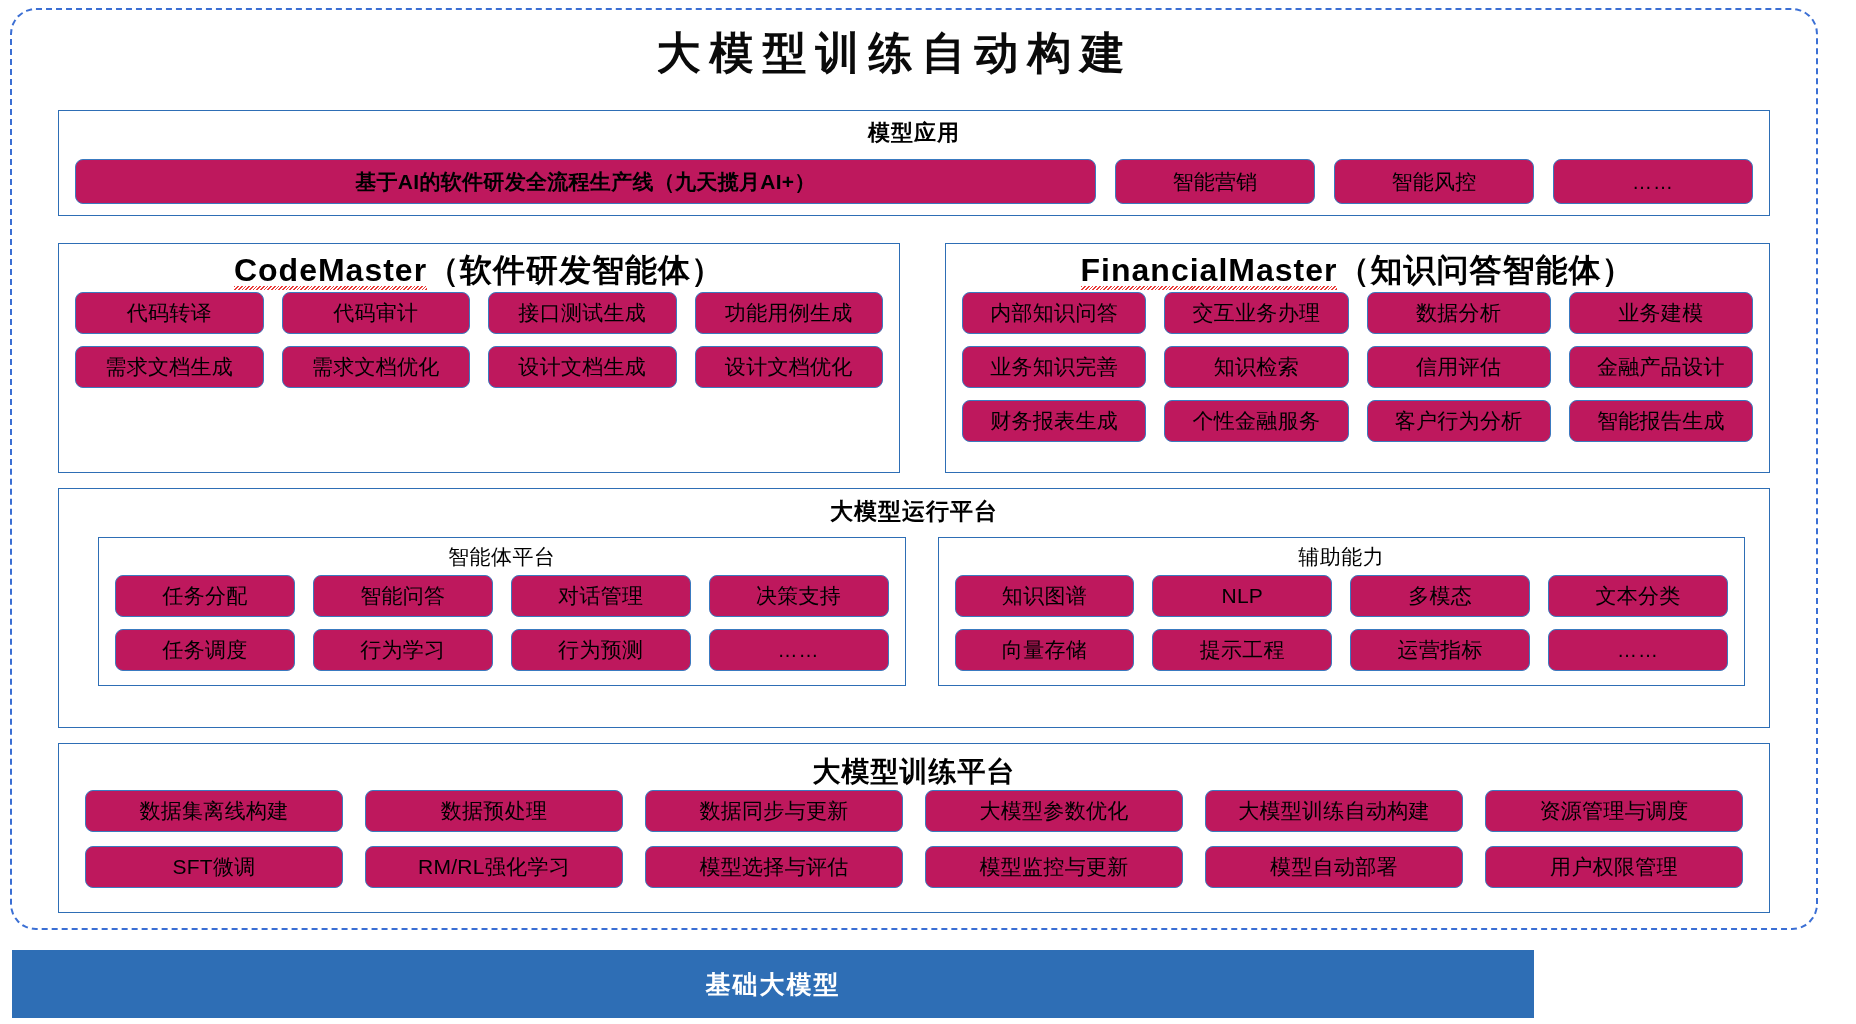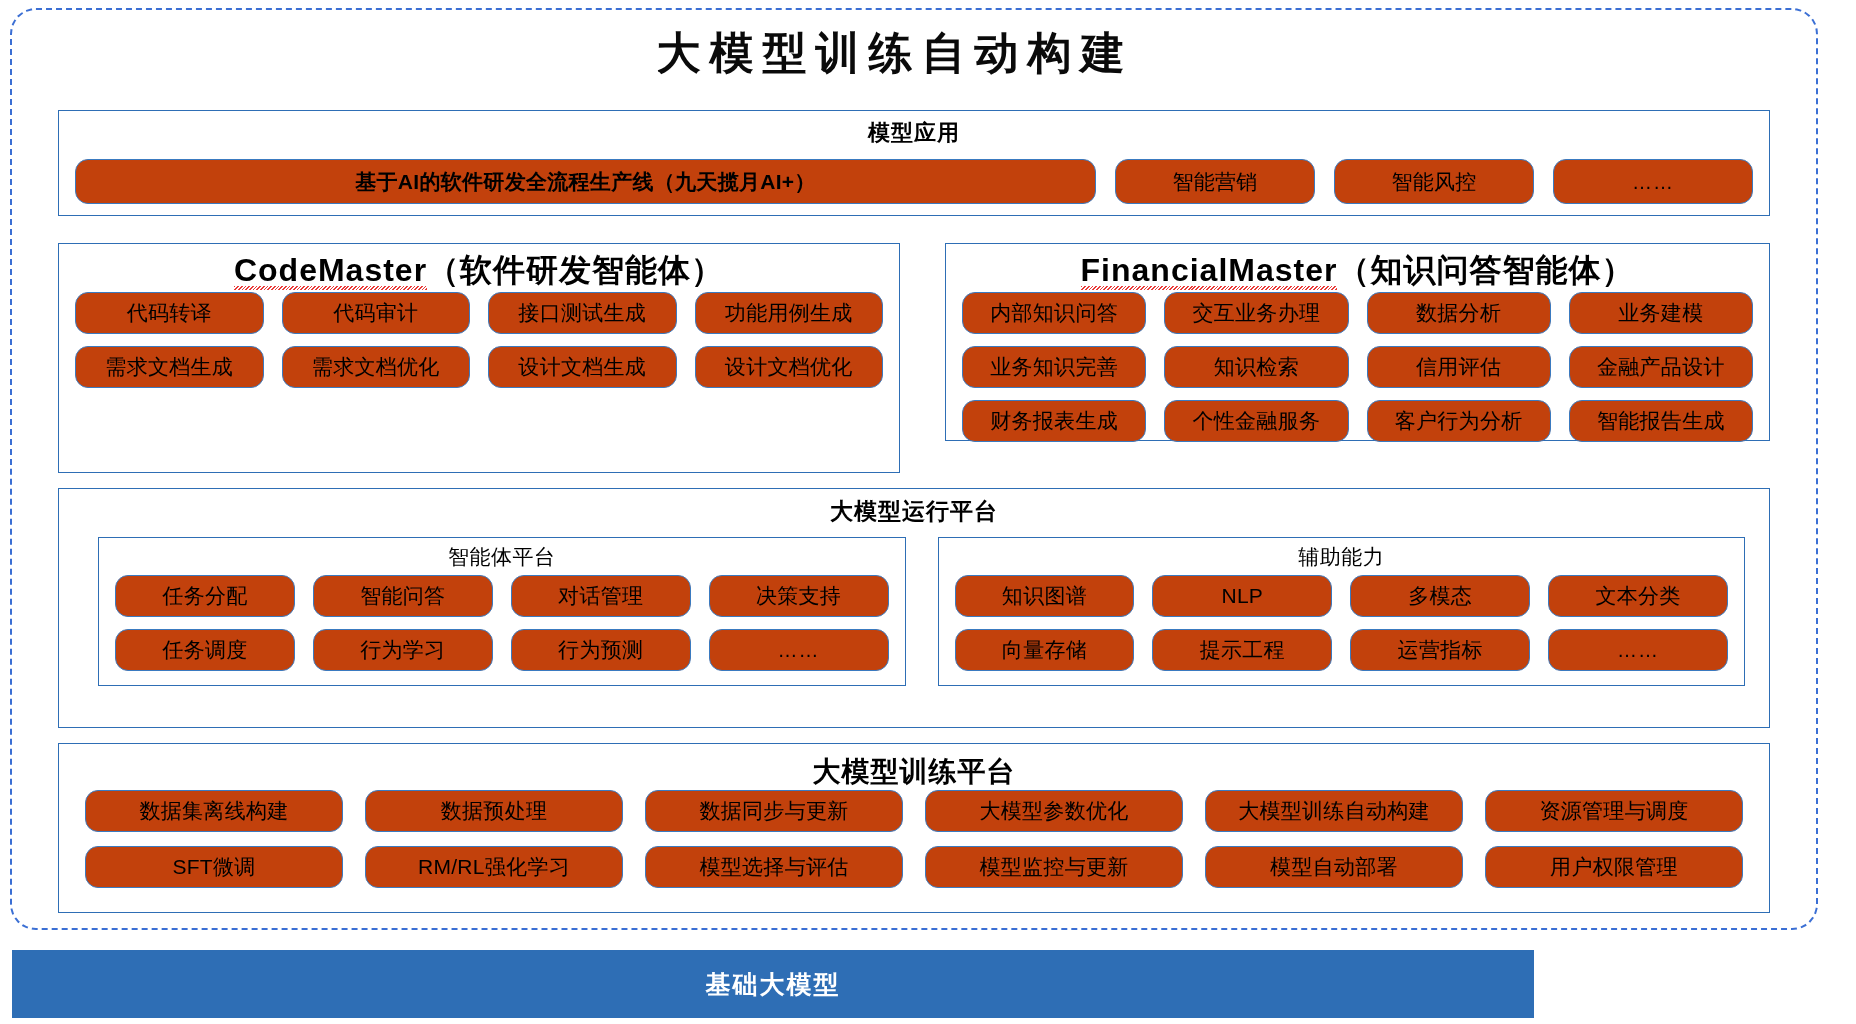--- a/index.html
+++ b/index.html
@@ -92,22 +92,22 @@
     background-image:
       repeating-linear-gradient(135deg,
         #e8312f 0px, #e8312f 1.2px,
         rgba(0,0,0,0) 1.2px, rgba(0,0,0,0) 2.6px);
     opacity: 0.95;
   }
 
   
   .pill {
     border: 1.5px solid #3a7ac0;
-    border-radius: 13px;
-    background: #c2410c;
+    border-radius: 8px;
+    background: #be185d;
     box-sizing: border-box;
     display: flex;
     align-items: center;
     justify-content: center;
     font-size: 21px;
     line-height: 1.1;
     color: #000;
     text-align: center;
     white-space: nowrap;
     letter-spacing: 0.3px;
@@ -140,21 +140,21 @@
     top: 48px;
     right: 16px;
     display: flex;
     gap: 19px;
   }
   #app-panel .app-main { flex: 1 1 auto; height: 45px; }
   #app-panel .app-side { width: 200px; height: 45px; flex: 0 0 auto; }
 
   
   #code-panel  { left: 58px;  top: 243px; width: 842px; height: 230px; }
-  #fin-panel   { left: 945px; top: 243px; width: 825px; height: 198px; }
+  #fin-panel   { left: 945px; top: 243px; width: 825px; height: 230px; }
 
   .agent-title { margin-top: 10px; font-size: 32px; }
   .agent-grid {
     position: absolute;
     left: 16px;
     right: 16px;
     top: 48px;
     display: flex;
     flex-direction: column;
     gap: 12px;

